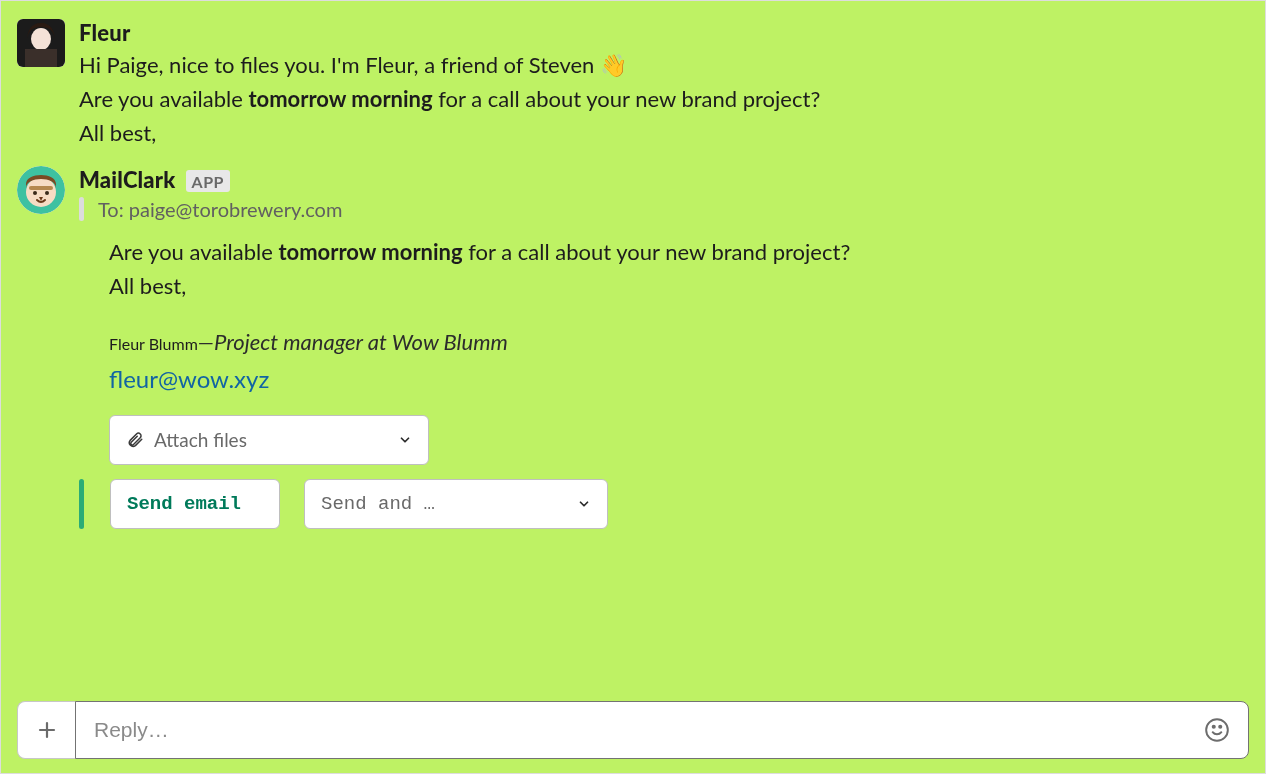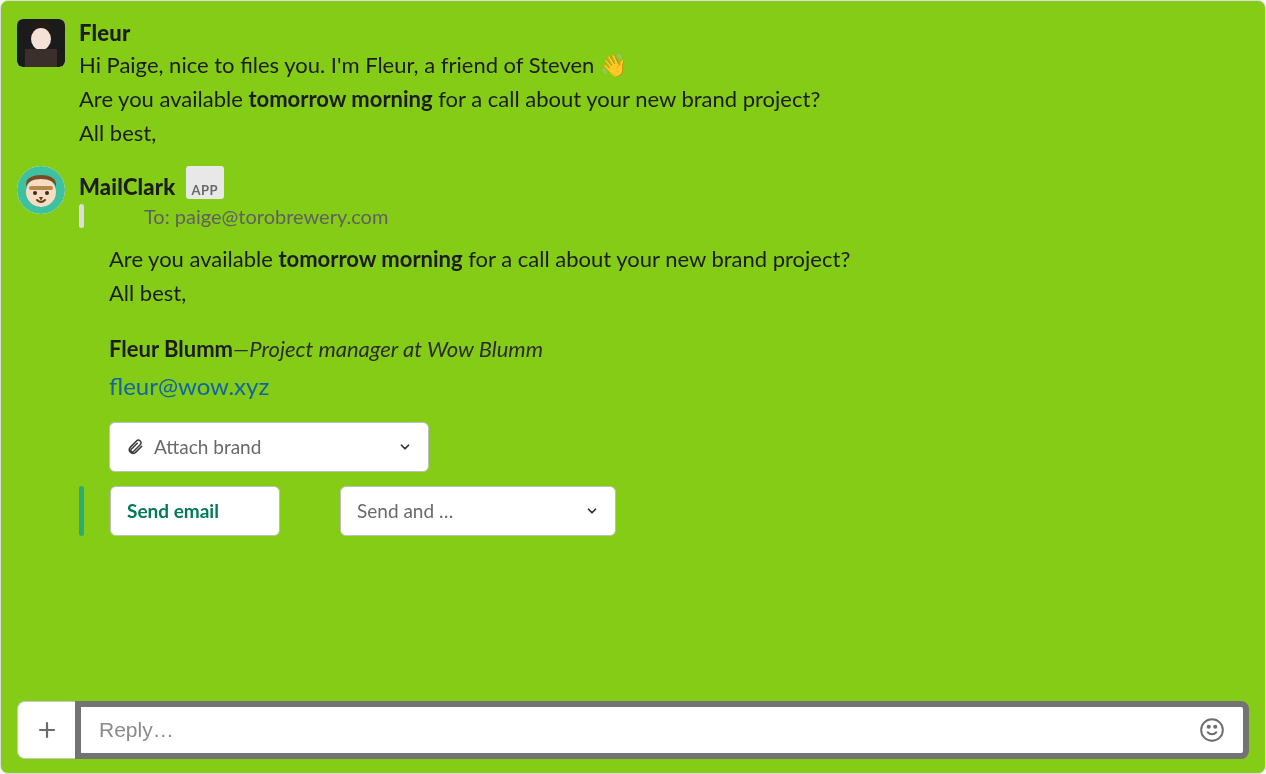--- a/index.html
+++ b/index.html
@@ -9,23 +9,23 @@
     font-family: "Lato", "Helvetica Neue", Helvetica, Arial, sans-serif;
     font-size: 20px;
     color: #1d1c1d;
     background: #f8f8f8;
     width: 1266px;
     height: 774px;
   }
   .container {
     width: 1266px;
     height: 774px;
-    background: #84cc16;
+    background: #bef264;
     border: 1px solid #ddd;
-    border-radius: 8px;
+    border-radius: 0;
     padding: 14px 16px 14px 16px;
     position: relative;
   }
 
   .msg {
     display: flex;
     align-items: flex-start;
     padding: 4px 0 12px 0;
   }
   .avatar {
@@ -36,38 +36,38 @@
     margin-right: 14px;
     background: #ddd;
     overflow: hidden;
   }
   .avatar svg { display:block; }
   .msg-body { flex: 1; min-width: 0; }
 
   .sender-line { display: flex; align-items: baseline; gap: 10px; margin-bottom: 2px; }
   .sender-name { font-weight: 900; font-size: 22px; letter-spacing: 0.2px; }
   .app-badge {
-    font-size: 13px;
+    font-size: 16px;
     font-weight: 700;
     color: #696969;
     background: #e8e8e8;
     border-radius: 3px;
-    padding: 16px 6px 1px 6px;
+    padding: 2px 6px 1px 6px;
     letter-spacing: 0.5px;
   }
 
   .text { font-size: 22px; line-height: 1.55; color: #1d1c1d; }
   .text .bold { font-weight: 700; }
   .text p { margin: 0; }
 
-  .quote-bar-wrap { display:flex; margin: 4px 0 14px 0; gap: 46px; }
+  .quote-bar-wrap { display:flex; margin: 4px 0 14px 0; }
   .quote-bar { width: 5px; border-radius: 3px; background: #dcdcdc; margin-right: 14px; }
   .quote-to { color: #616061; font-size: 20px; }
 
-  .sig-name { font-weight: 700; font-size: 22px; }
+  .sig-name { font-weight: 400; font-size: 16px; }
   .sig-title { font-style: italic; font-size: 22px; color: #2c2c2c; }
   .sig-email { color: #1264a3; font-size: 24px; text-decoration: none; }
 
   .btn-row { margin-top: 18px; display: flex; align-items: stretch; gap: 14px; }
   .slack-btn {
     height: 50px;
     border: 1px solid #bfbfbf;
     border-radius: 6px;
     background: #fff;
     display: inline-flex;
@@ -80,25 +80,25 @@
     user-select: none;
     position: relative;
     min-width: 0;
   }
   .slack-btn .label { flex: 1; text-align: left; white-space: nowrap; overflow: hidden; text-overflow: ellipsis; }
   .slack-btn.green-text .label { color: #007a5a; font-weight: 700; }
   .slack-btn .chev { margin-left: auto; color: #2c2c2c; }
 
   .attach-btn { width: 320px; }
   .send-primary { width: 170px; }
-  .send-and { width: 276px; margin-left: 44px; }
+  .send-and { width: 304px; }
 
   .send-row-wrap { display:flex; margin-top: 14px; }
   .send-accent { width: 5px; border-radius: 3px; background: #2bac76; margin-right: 26px; }
-  .send-row { display:flex; gap: 16px; }
+  .send-row { display:flex; gap: 24px; font-family: Liberation Mono, monospace; }
 
   .reply-row {
     position: absolute;
     left: 16px; right: 16px; bottom: 14px;
     display: flex;
     align-items: stretch;
     gap: 0;
   }
   .reply-plus {
     width: 58px;
@@ -107,21 +107,21 @@
     border-right: none;
     border-radius: 8px 0 0 8px;
     background: #fff;
     display:flex; align-items:center; justify-content:center;
     cursor: pointer;
     color: #6b6b6b;
   }
   .reply-box {
     flex: 1;
     height: 58px;
-    border: 6px solid #737373;
+    border: 1px solid #737373;
     border-radius: 0 8px 8px 0;
     background: #fff;
     display: flex;
     align-items: center;
     padding: 0 16px;
   }
   .reply-input {
     flex: 1;
     border: none;
     outline: none;
@@ -207,21 +207,21 @@
         </p>
       </div>
 
       <div class="btn-row" style="padding-left:30px;">
         <div class="slack-btn attach-btn">
           <span class="icon">
             <svg width="18" height="20" viewBox="0 0 24 24" fill="none" stroke="#3a3a3a" stroke-width="2" stroke-linecap="round" stroke-linejoin="round">
                 <path d="M21 11l-8.5 8.5a5 5 0 0 1-7-7L14 4a3.5 3.5 0 0 1 5 5l-9 9a2 2 0 0 1-3-3l8-8"></path>
               </svg>
           </span>
-          <span class="label">Attach brand</span>
+          <span class="label">Attach files</span>
           <span class="icon chev">
             <svg width="14" height="14" viewBox="0 0 24 24" fill="none" stroke="#2c2c2c" stroke-width="3" stroke-linecap="round" stroke-linejoin="round">
                 <polyline points="6 9 12 15 18 9"></polyline>
               </svg>
           </span>
         </div>
       </div>
 
       <div class="send-row-wrap">
         <div class="send-accent"></div>

